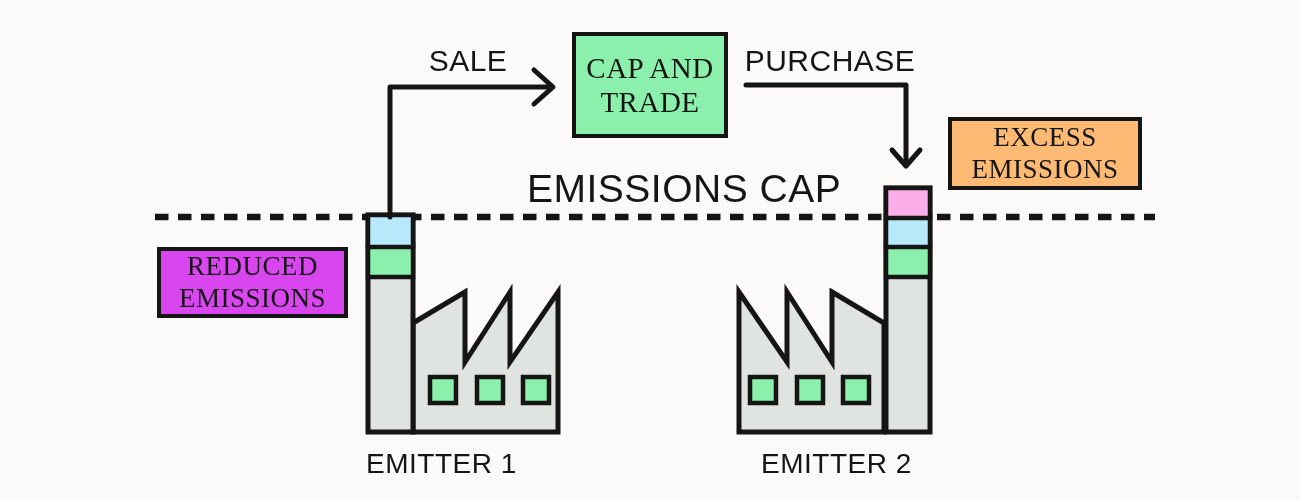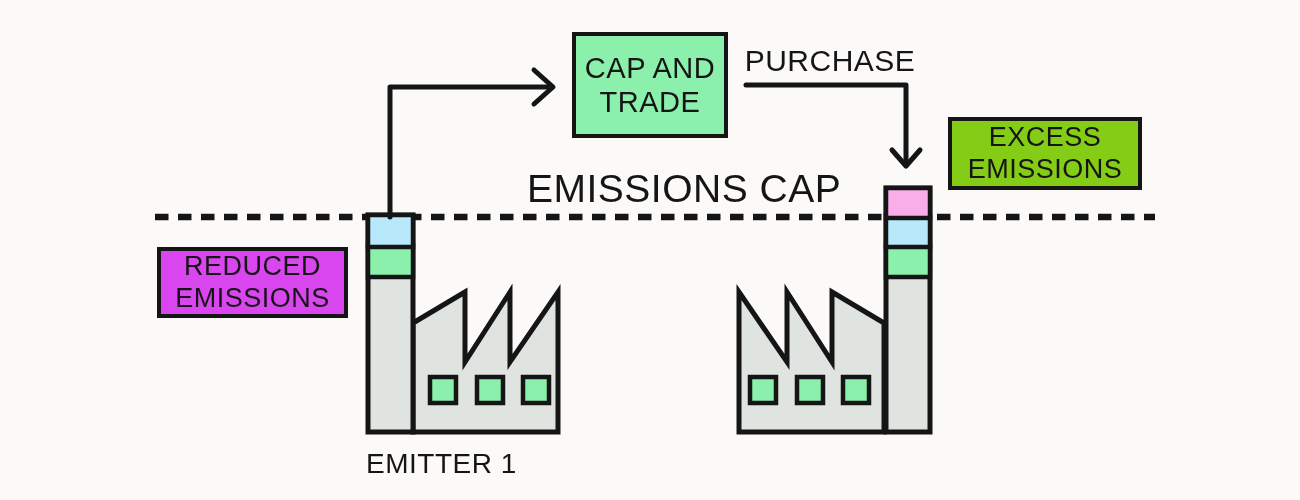--- a/index.html
+++ b/index.html
@@ -43,24 +43,24 @@
     background:#8bf0ab;
     font-size:29px;
   }
   .box-reduced{
     left:157px;top:247px;width:191px;height:71px;
     background:#d946ef;
     font-size:27px;
   }
   .box-excess{
     left:948px;top:117px;width:194px;height:73px;
-    background:#84cc16;
+    background:#fdba74;
     font-size:27px;
   }
-  .box .inner{width:100%;}
+  .box .inner{width:100%;font-family:Liberation Serif, serif;}
 </style>
 </head>
 <body>
 
 <div class="stage">
 
   <svg width="1300" height="500" viewBox="0 0 1300 500">
 
     <line x1="155" y1="217" x2="1155" y2="217" stroke="#151515" stroke-width="6.5" stroke-dasharray="13.5 9.5"></line>
 
@@ -89,33 +89,35 @@
       <polyline points="390,217 390,87 547,87"></polyline>
       <polyline points="534,70 553,87 534,104"></polyline>
     </g>
 
     <g fill="none" stroke="#151515" stroke-width="5" stroke-linecap="round" stroke-linejoin="round">
       <polyline points="746,85 906,85 906,162"></polyline>
       <polyline points="892,150 906,166 920,150"></polyline>
     </g>
   </svg>
 
+  <div class="lbl lbl-sale">SALE</div>
 
   <div class="lbl lbl-purchase">PURCHASE</div>
 
   <div class="lbl lbl-capline">EMISSIONS CAP</div>
 
   <div class="box box-hub">
     <div class="inner">CAP AND TRADE</div>
   </div>
 
   <div class="box box-reduced">
     <div class="inner">REDUCED EMISSIONS</div>
   </div>
 
   <div class="box box-excess">
     <div class="inner">EXCESS EMISSIONS</div>
   </div>
 
   <div class="lbl lbl-emitter1">EMITTER 1</div>
 
+  <div class="lbl lbl-emitter2">EMITTER 2</div>
 
 </div>
 
 </body></html>

